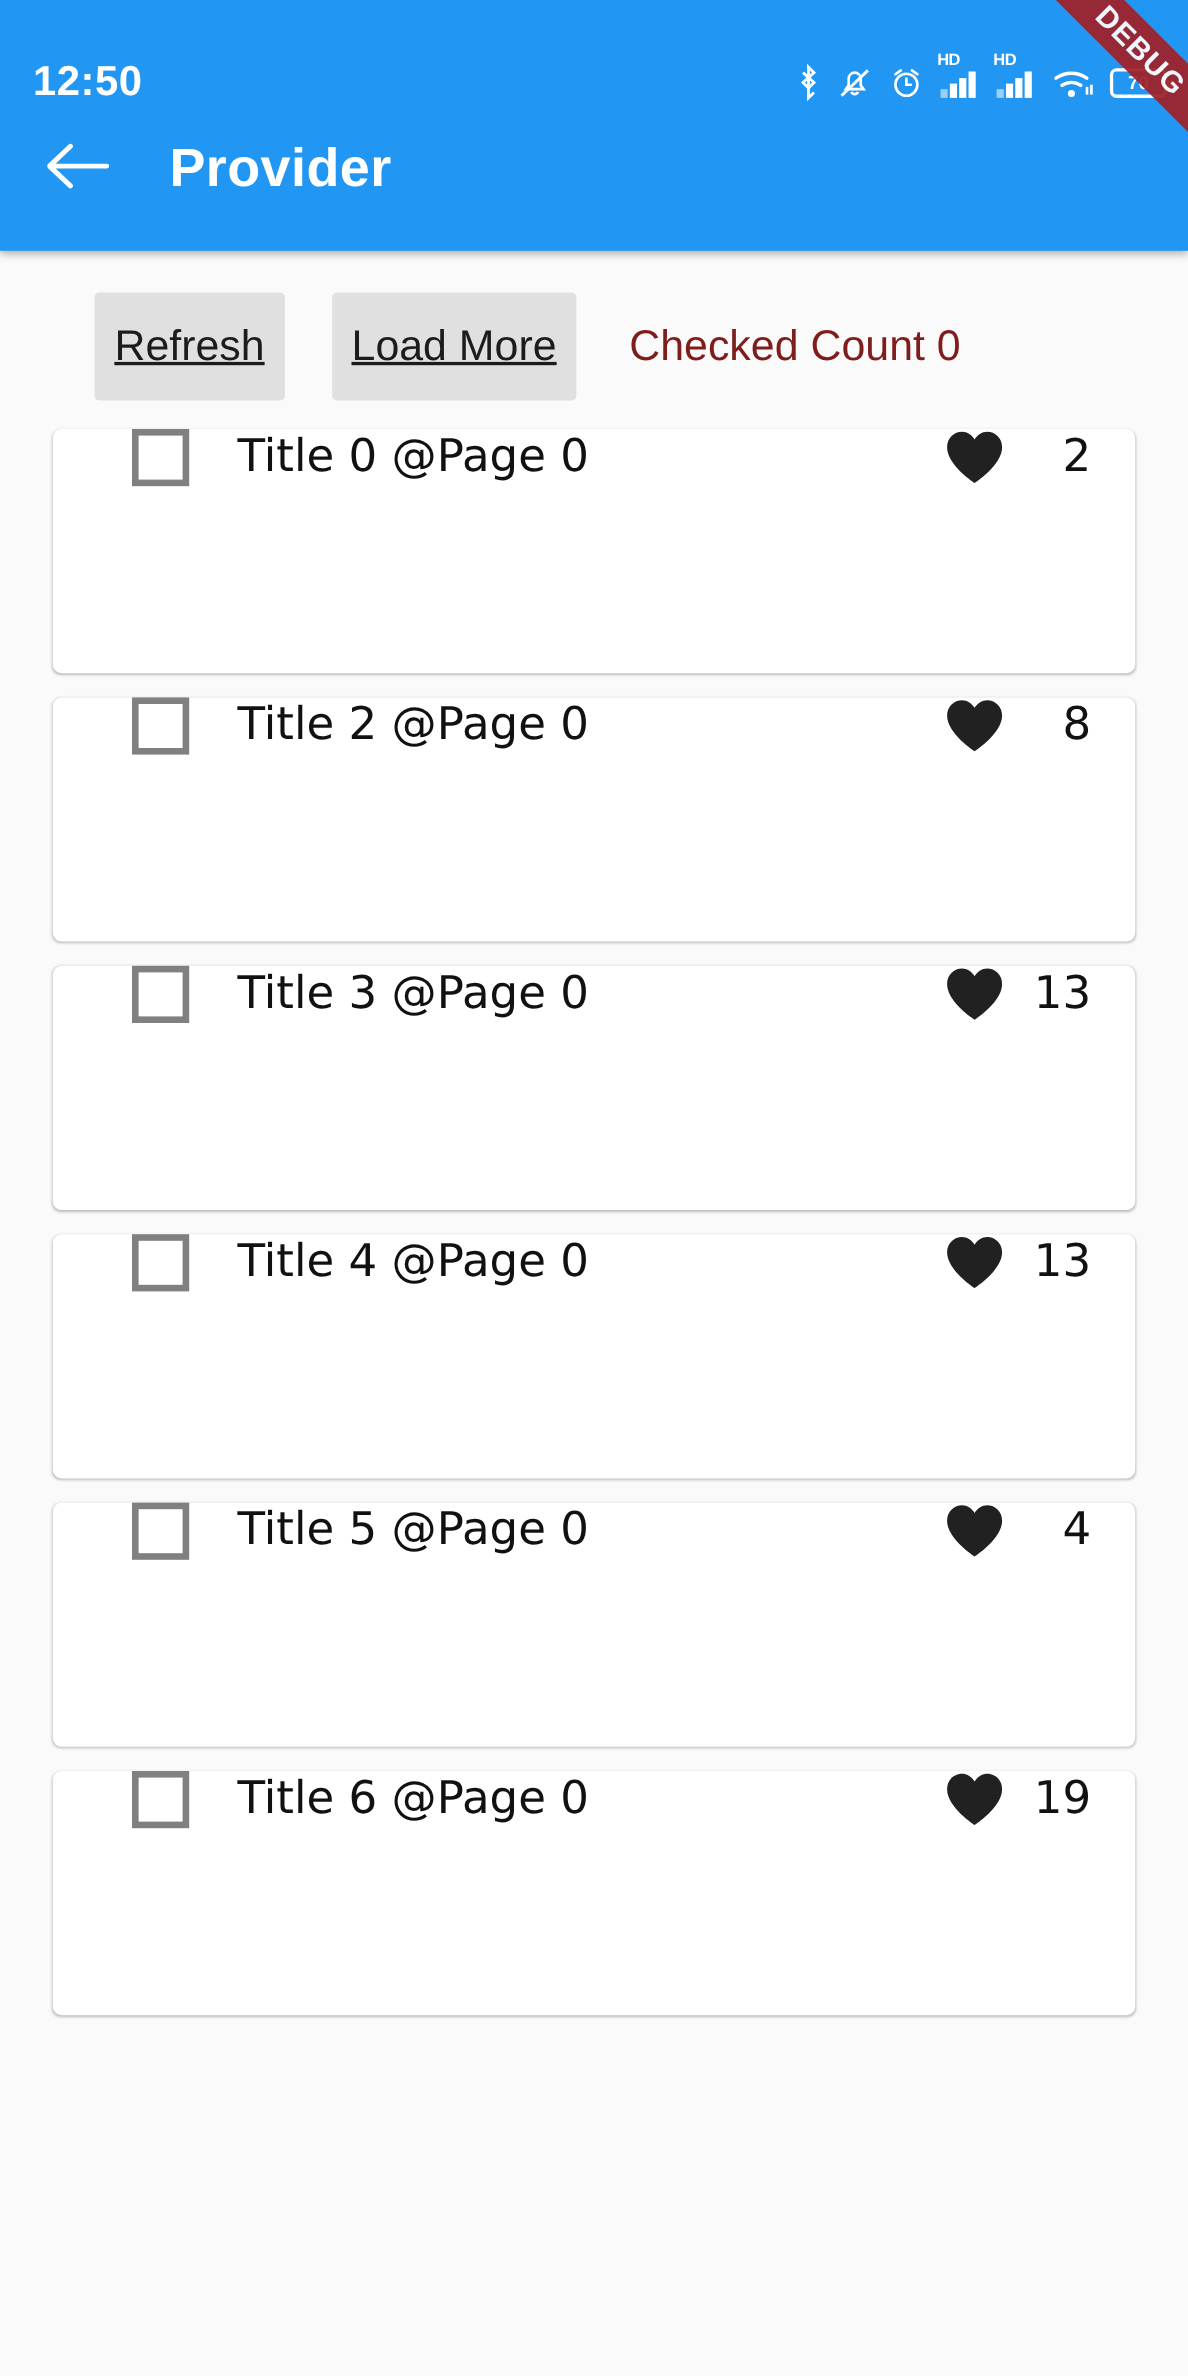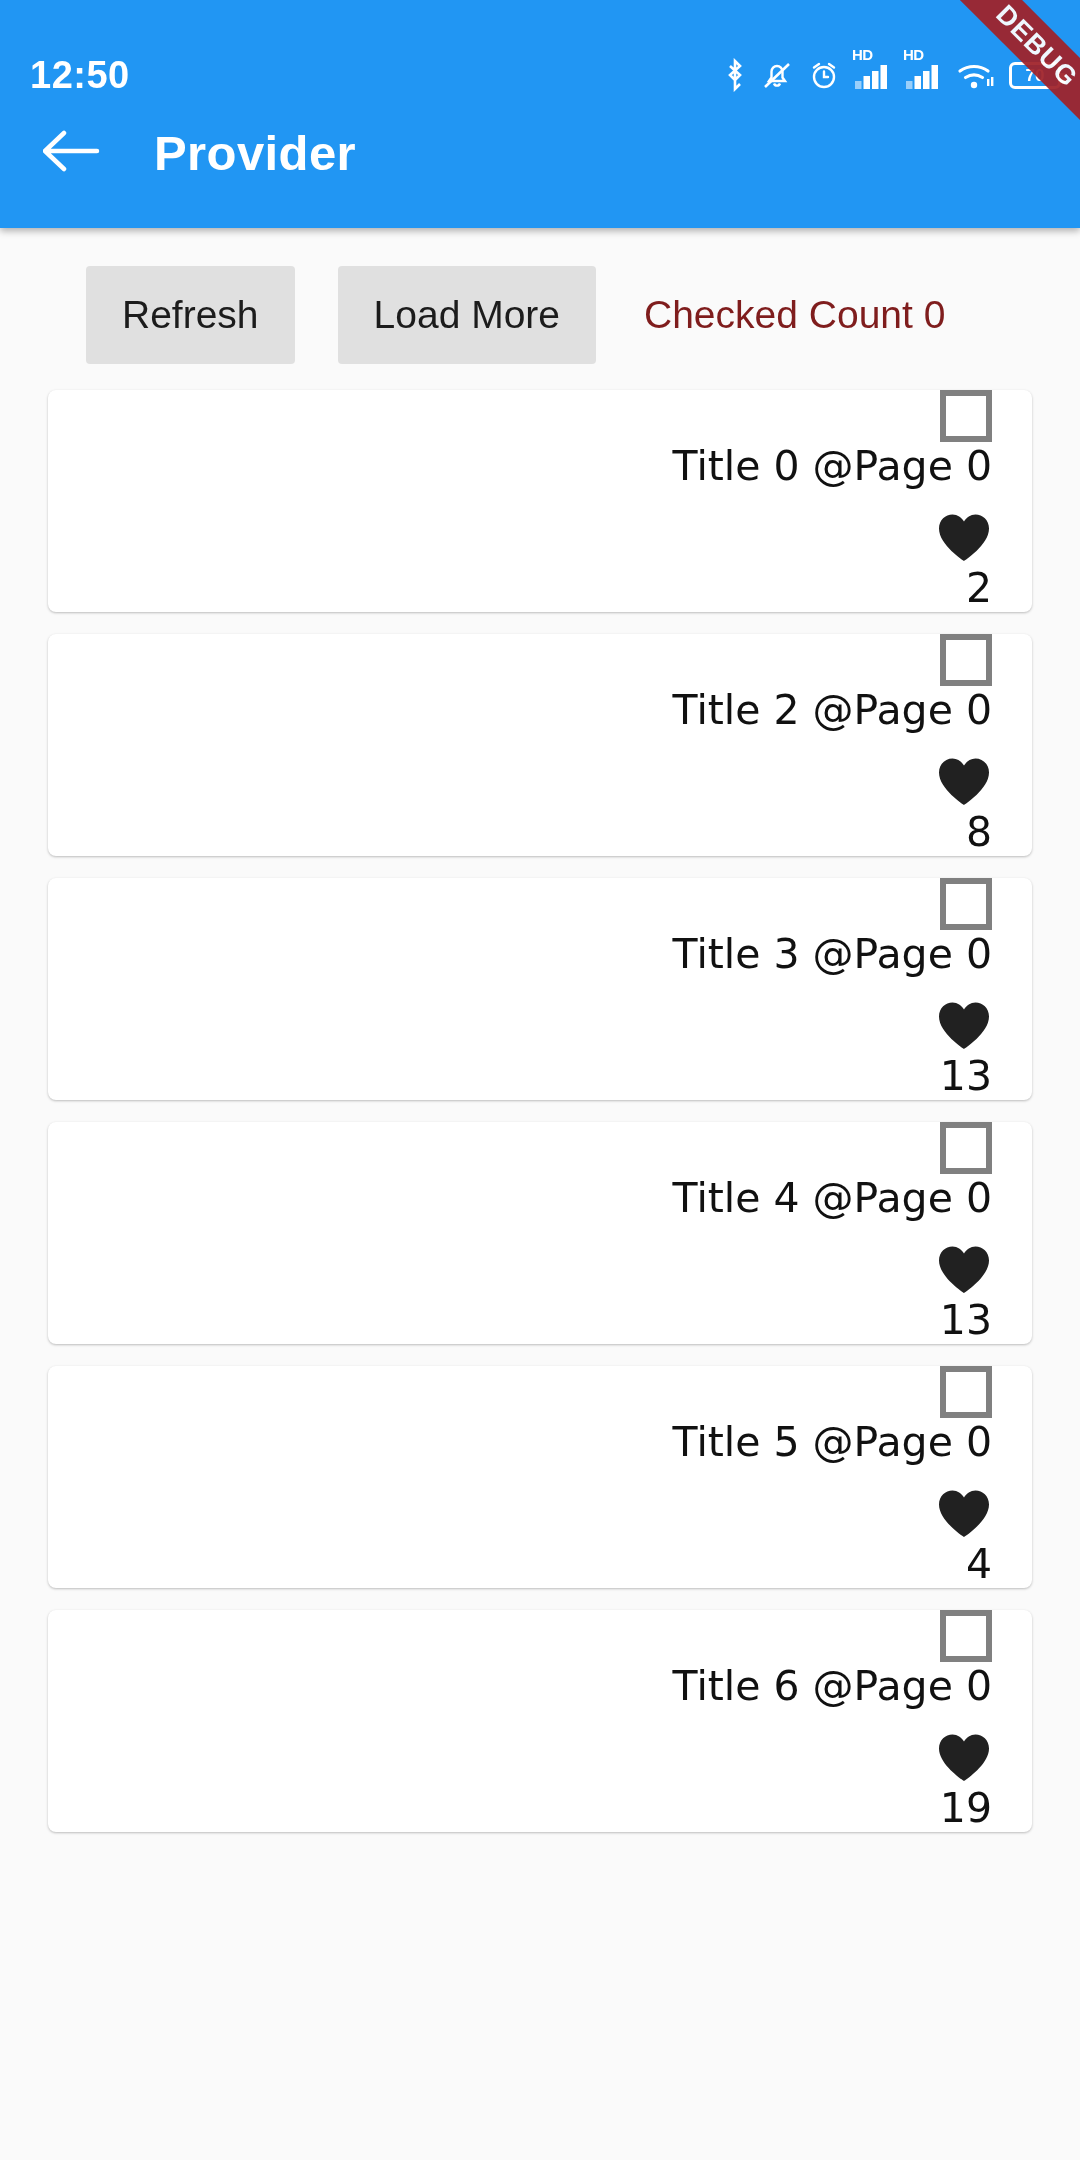--- a/index.html
+++ b/index.html
@@ -101,46 +101,46 @@
 
   .btnrow {
     display:flex; align-items:center;
     margin:38px 0 0 86px;
   }
   .mbtn {
     background:#e0e0e0;
     border:none;
     border-radius:4px;
     height:98px;
-    padding:0 36px;
+    padding:0 18px;
     font-family:"Liberation Sans","DejaVu Sans",sans-serif;
     font-size:39px;
     color:#1c1c1c;
     cursor:pointer;
     display:flex; align-items:center; justify-content:center;
     white-space:nowrap;
+    text-decoration:underline;
   }
   .mbtn + .mbtn { margin-left:43px; }
   .checked-count {
     margin-left:48px;
     font-size:39px; color:#7f1d1d; white-space:nowrap;text-align:right;
   }
 
   
   .list { margin-top:26px; }
   .card {
     position:relative;
     margin:0 48px 22px 48px;
     background:#fff;
     border-radius:8px;
     height:222px;
     box-shadow:0 1px 3px rgba(0,0,0,0.16), 0 1px 2px rgba(0,0,0,0.10);
-    display:flex; align-items:flex-end;
+    display:flex; align-items:flex-start;
     padding:0 40px 0 0;
-    flex-direction:column;
   }
   .cbx {
     width:52px; height:52px;
     border:6px solid #808080;
     background:#fff;
     margin-left:72px;
     flex:none;
     cursor:pointer;
   }
   .row-title {

